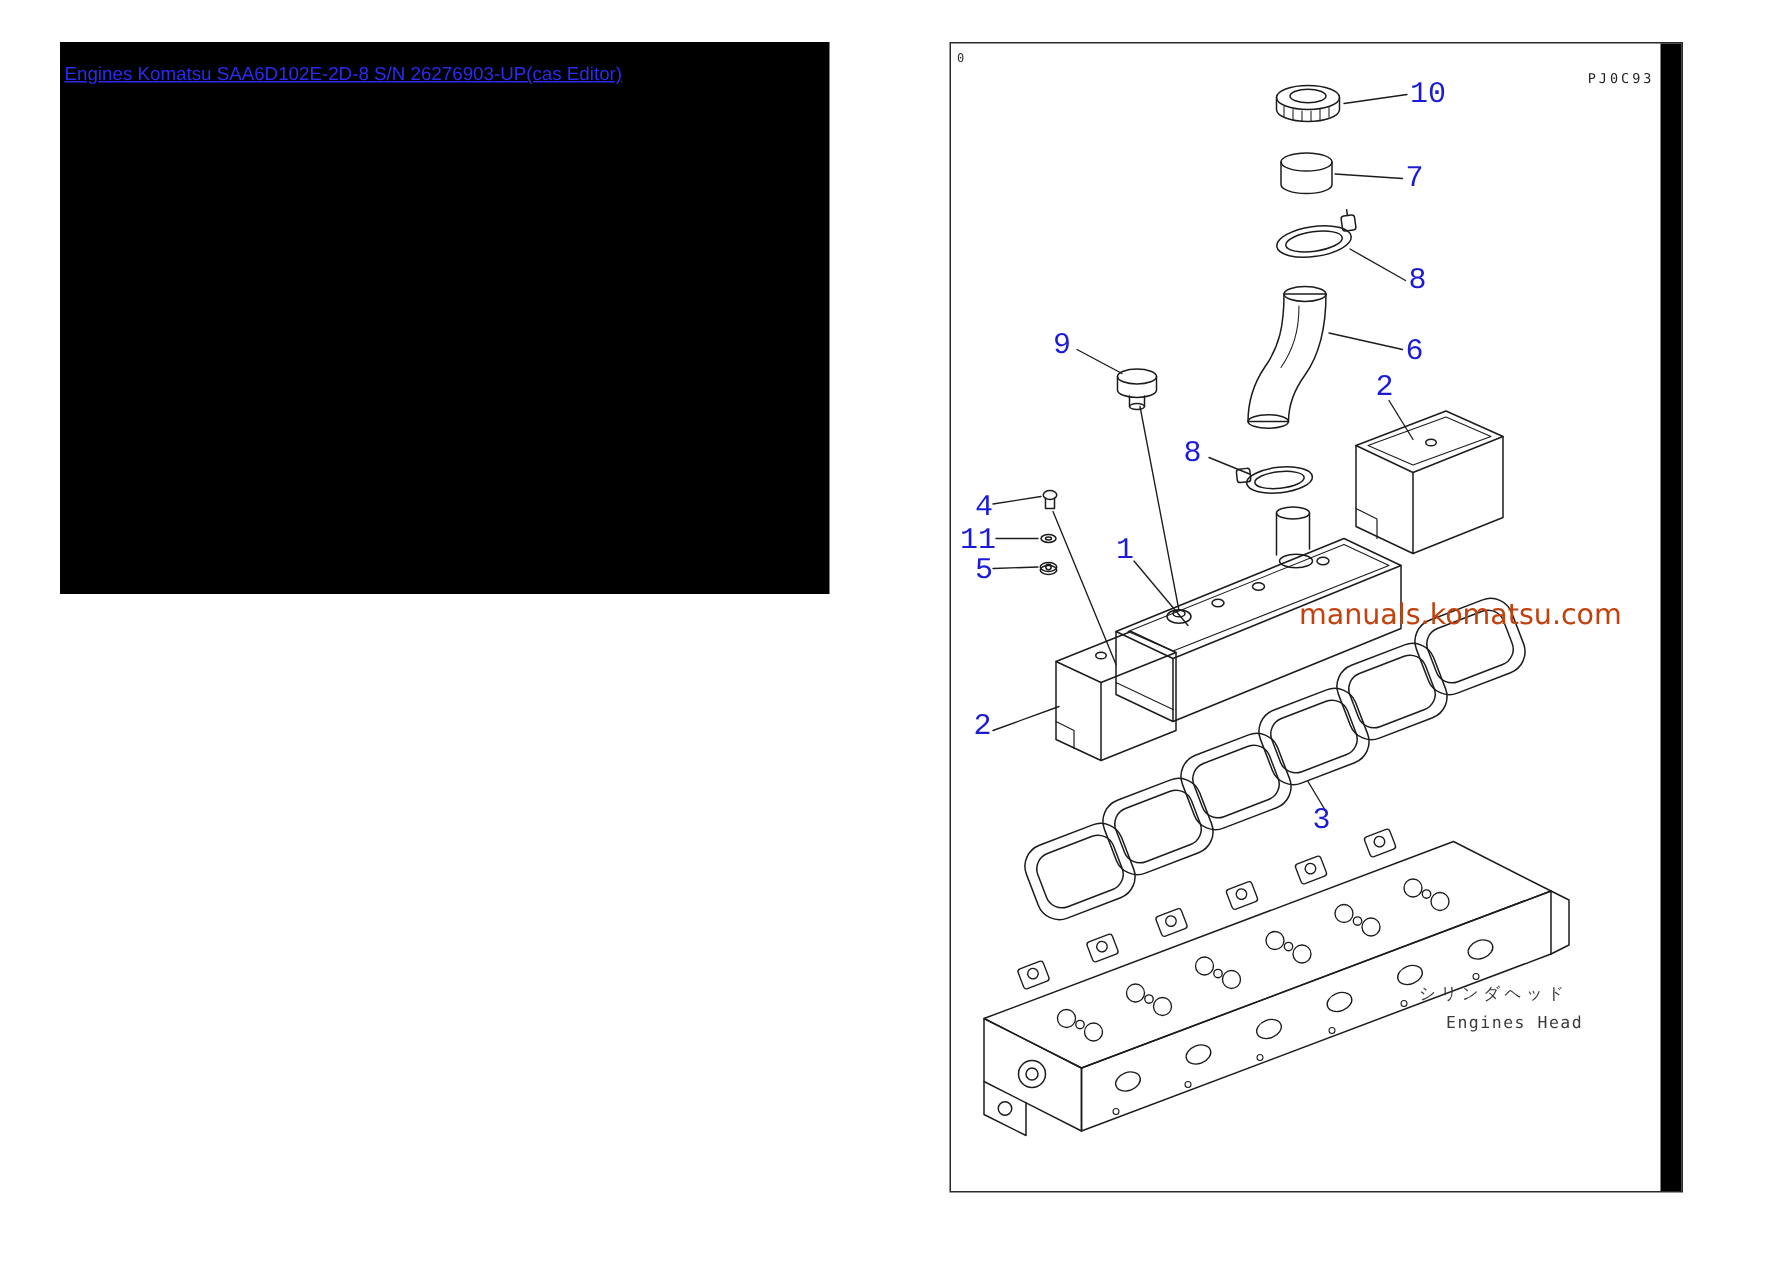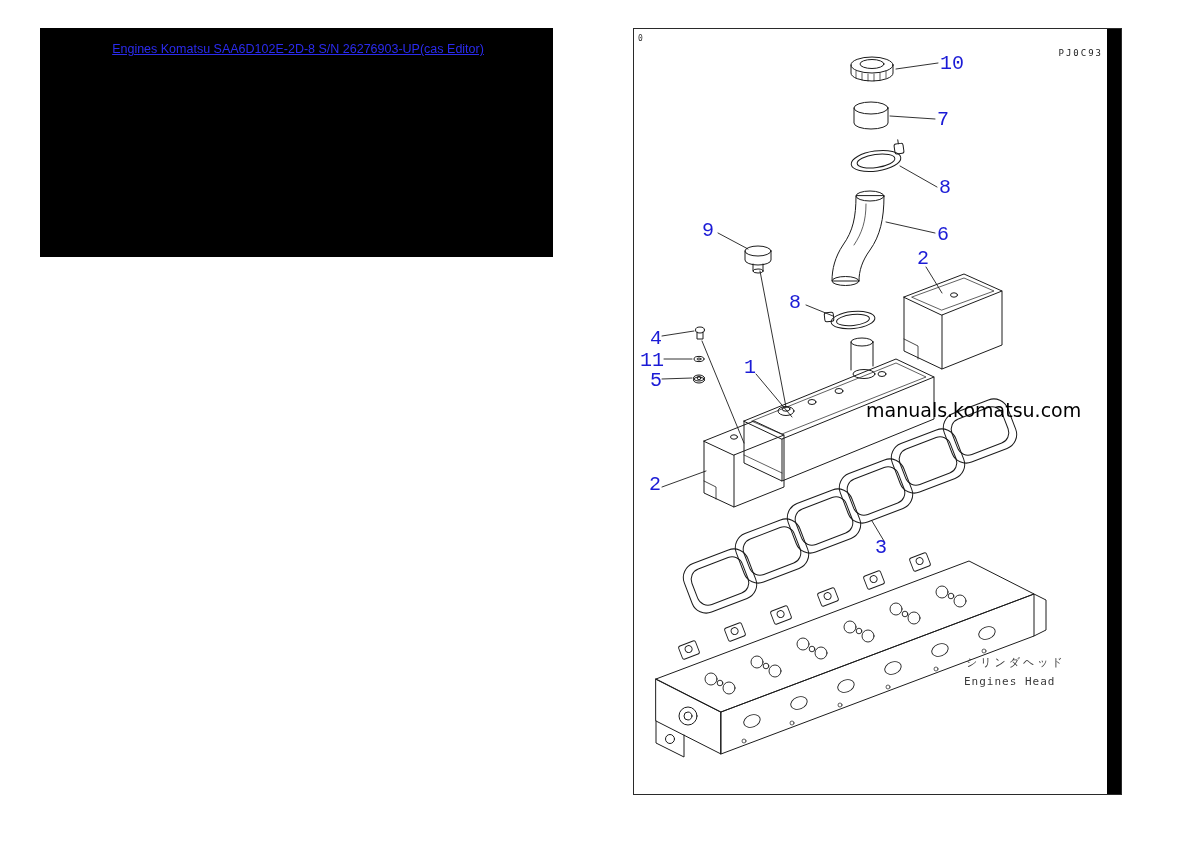--- a/index.html
+++ b/index.html
@@ -1,32 +1,32 @@
 <!DOCTYPE html>
 <html><head>
 <meta charset="utf-8">
 <style>
   html,body{margin:0;padding:0;background:#ffffff;}
   .stage{position:relative;width:1190px;height:842px;background:#ffffff;overflow:hidden;
          font-family:"Liberation Sans", sans-serif;}
   
-  .black-panel{position:absolute;left:40px;top:28px;width:513px;height:229px;background:#000000;text-align:center;}
+  .black-panel{position:absolute;left:40px;top:28px;width:513px;height:368px;background:#000000;}
   .title-link{display:block;padding:14px 0 0 3px;font-size:12.5px;color:#2b2bee;
               text-decoration:underline;white-space:nowrap;overflow:hidden;}
   
   .frame{position:absolute;left:633px;top:28px;width:489px;height:767px;background:#ffffff;
          border:1px solid #2a2a2a;box-sizing:border-box;}
   .rightbar{position:absolute;right:0;top:0;width:14px;height:100%;background:#000000;}
   .corner-left{position:absolute;left:4px;top:5px;font-size:8px;color:#333;
                font-family:"DejaVu Sans Mono", monospace;}
   .corner-code{position:absolute;right:18px;top:19px;font-size:9px;letter-spacing:2px;color:#222;
                font-family:"DejaVu Sans Mono", monospace;}
-  .watermark{position:absolute;left:232px;top:370px;font-size:19px;color:#000000;
+  .watermark{position:absolute;left:232px;top:370px;font-size:19px;color:#c2410c;
              font-family:"DejaVu Sans", sans-serif;white-space:nowrap;}
-  .caption-jp{position:absolute;left:332px;top:626px;font-size:11px;letter-spacing:3px;color:#3a3a3a;
+  .caption-jp{position:absolute;left:312px;top:626px;font-size:11px;letter-spacing:3px;color:#3a3a3a;
               font-family:"DejaVu Sans", sans-serif;white-space:nowrap;}
   .caption-en{position:absolute;left:330px;top:646px;font-size:11px;letter-spacing:1px;color:#3a3a3a;
               font-family:"DejaVu Sans Mono", monospace;white-space:nowrap;}
   .plabel{position:absolute;font-size:20px;color:#1b1bd6;cursor:pointer;line-height:1;
           font-family:Liberation Mono, monospace;}
   svg{position:absolute;left:0;top:0;}
 </style>
 </head>
 <body>
 

